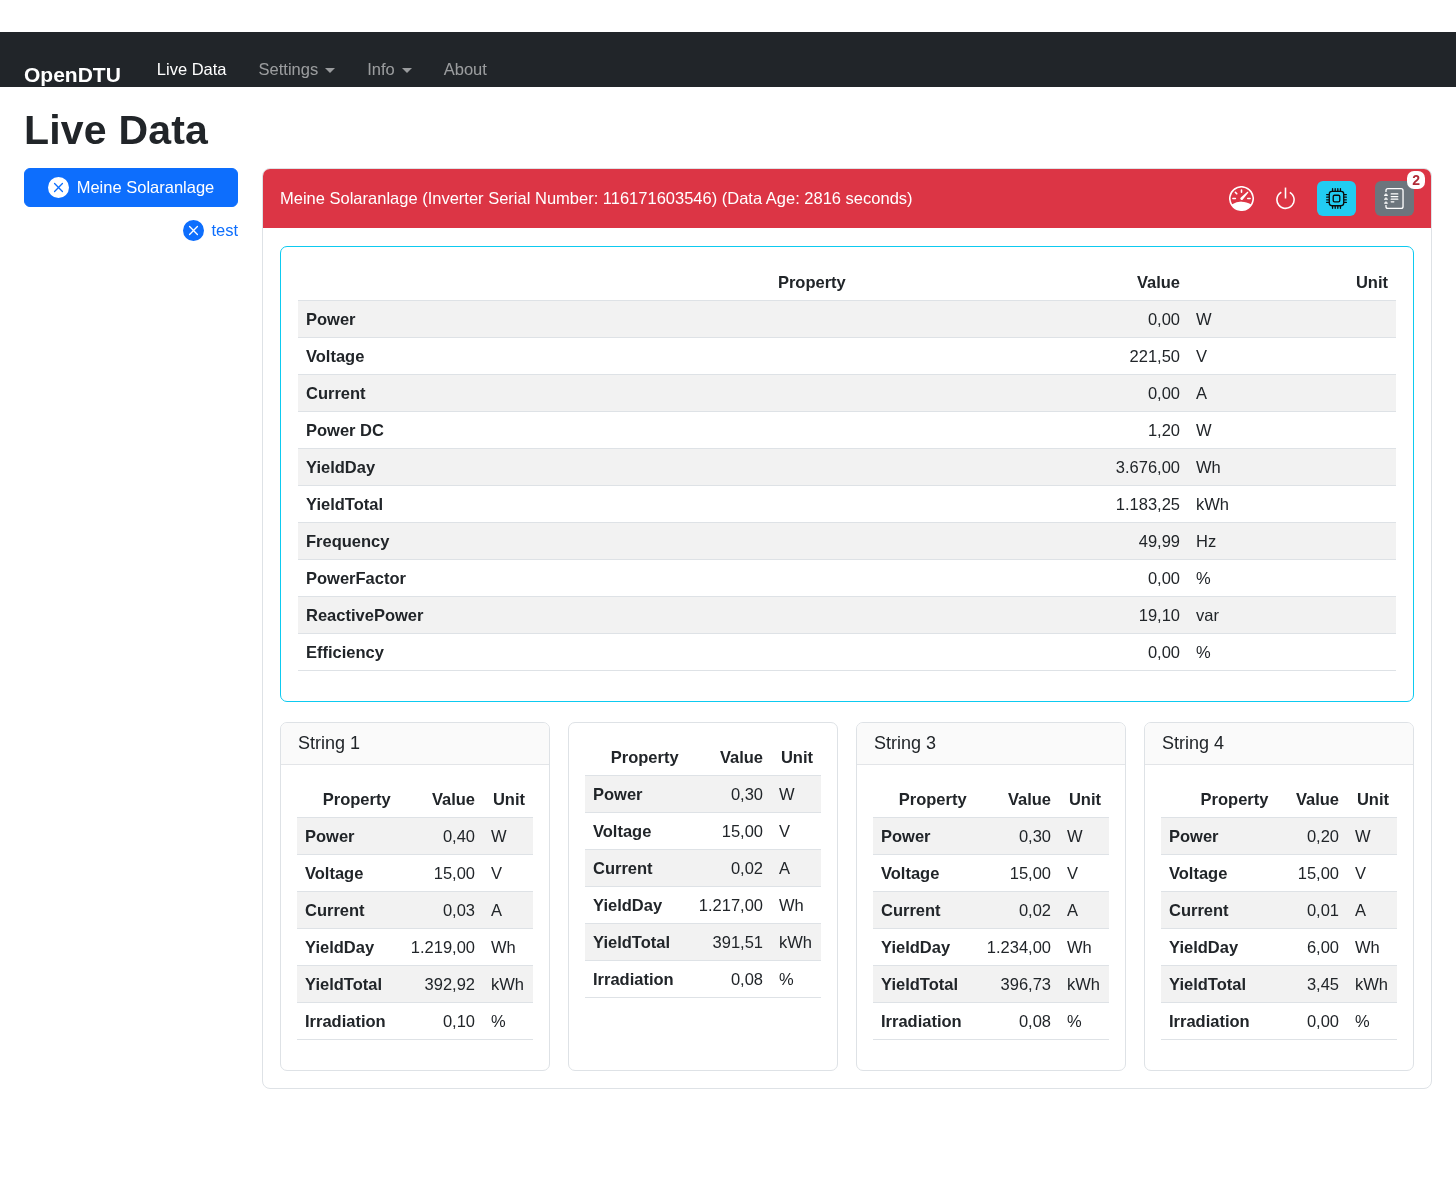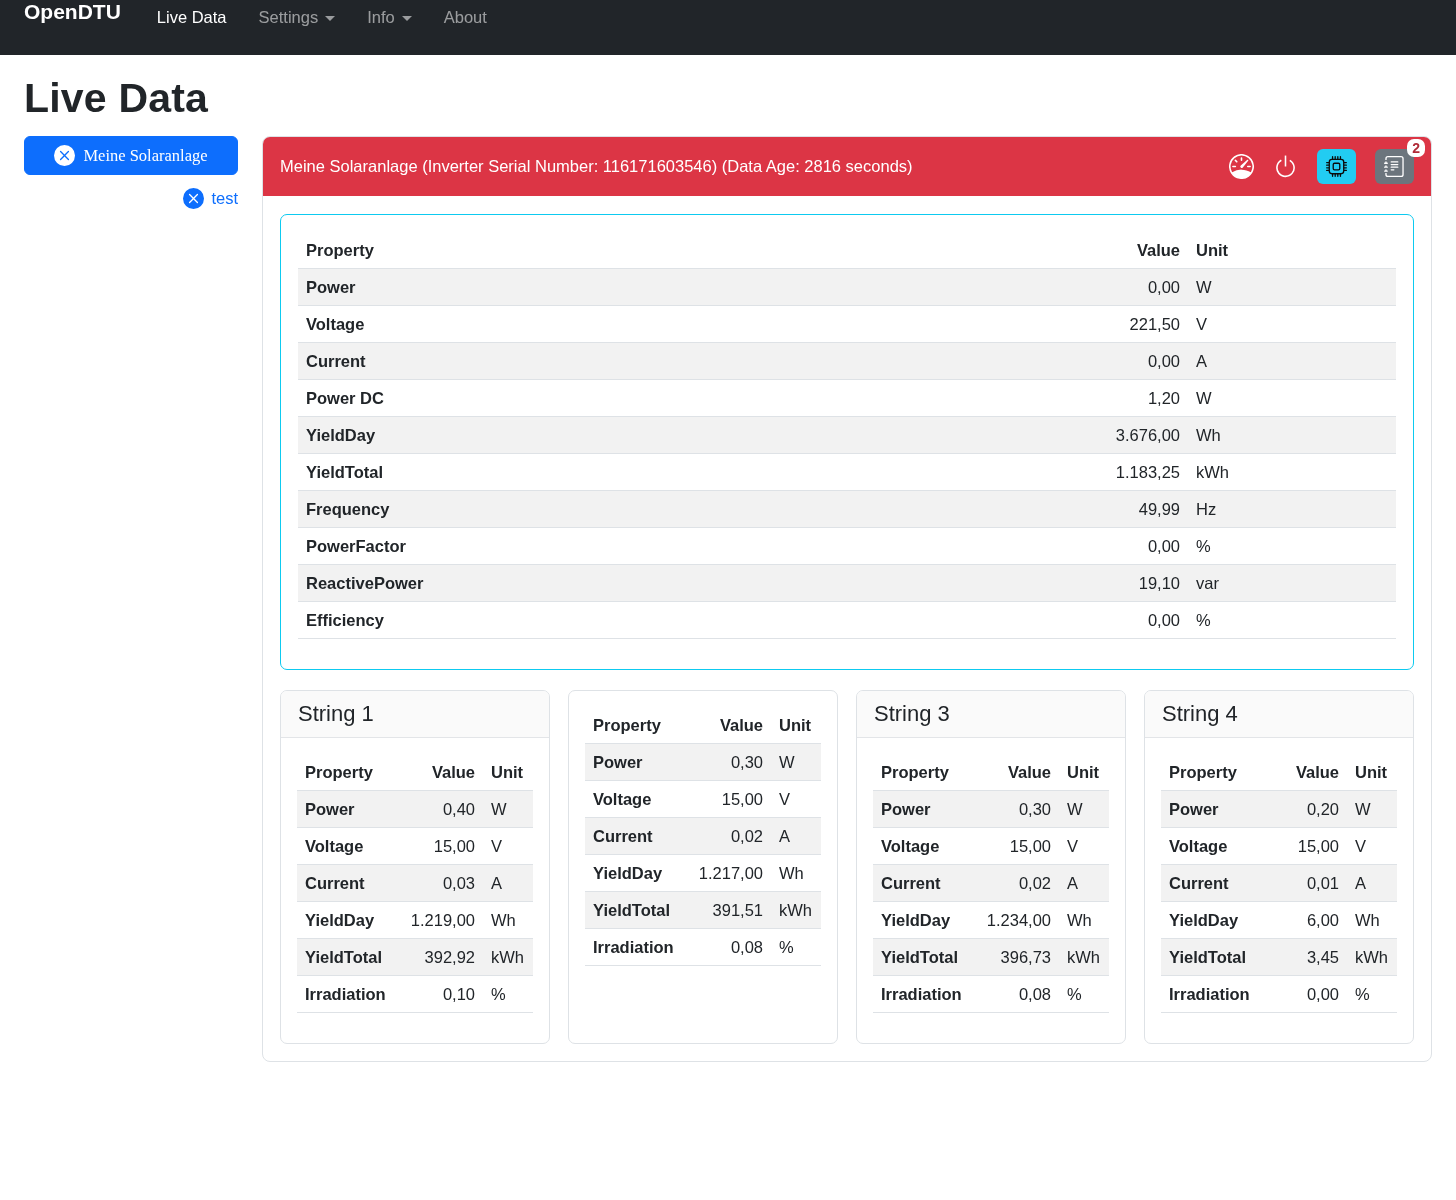--- a/index.html
+++ b/index.html
@@ -11,22 +11,23 @@
     font-family: "Liberation Sans", "DejaVu Sans", sans-serif;
     color: #212529;
     -webkit-font-smoothing: antialiased;
   }
 
   
   .navbar {
     height: 55px;
     background: #212529;
     display: flex;
-    align-items: flex-start;
+    align-items: flex-end;
     padding: 0 24px;
+    margin-top: 32px;
   }
   .brand {
     color: #ffffff;
     font-size: 21px;
     font-weight: 600;
     margin-right: 28px;
     text-decoration: none;
     cursor: pointer;
   }
   .nav { display: flex; align-items: center; }
@@ -62,21 +63,21 @@
   .side-col { width: 214px; flex-shrink: 0; }
   .main-col { flex: 1; margin-left: 24px; }
 
   
   .inv-btn {
     width: 100%;
     background: #0d6efd;
     border: 1px solid #0d6efd;
     color: #ffffff;
     font-size: 16.5px;
-    font-family: Liberation Serif, serif;
+    font-family: Liberation Sans, sans-serif;
     border-radius: 6px;
     padding: 8px 10px;
     display: flex;
     align-items: center;
     justify-content: center;
     gap: 8px;
     cursor: pointer;
   }
   .inv-btn svg { width: 21px; height: 21px; flex-shrink: 0; }
   .inv-link {
@@ -165,42 +166,42 @@
   table.data-table {
     width: 100%;
     border-collapse: collapse;
     font-size: 16.5px;
   }
   .data-table th, .data-table td {
     padding: 8.5px 8px;
     text-align: left;
     vertical-align: middle;
   }
-  .data-table thead th { font-weight: 700; border-bottom: 1px solid #dee2e6; }
+  .data-table thead th { font-weight: 700; border-bottom: 1px solid #dee2e6; text-align: right; }
   .data-table tbody tr { border-bottom: 1px solid #dee2e6; }
   .data-table tbody tr:nth-child(odd) { background: #f2f2f2; }
   .data-table td.prop { font-weight: 700; }
   .data-table .val { text-align: right; }
   .phase-table .unit { width: 208px; }
   .string-table .unit { width: 50px; }
 
   
   .strings-row { display: flex; gap: 18px; }
   .string-card {
     flex: 1;
     border: 1px solid #dee2e6;
     border-radius: 7px;
     background: #fff;
   }
   .string-card-header {
     background: #fafafa;
     border-bottom: 1px solid #e3e5e8;
     border-radius: 6px 6px 0 0;
     padding: 10px 17px;
-    font-size: 22px;
+    font-size: 18px;
     color: #212529;
   }
   .string-card-body { padding: 16px 16px 30px 16px; }
 </style>
 </head>
 <body>
 
 <nav class="navbar">
   <a class="brand">OpenDTU</a>
   <div class="nav">

